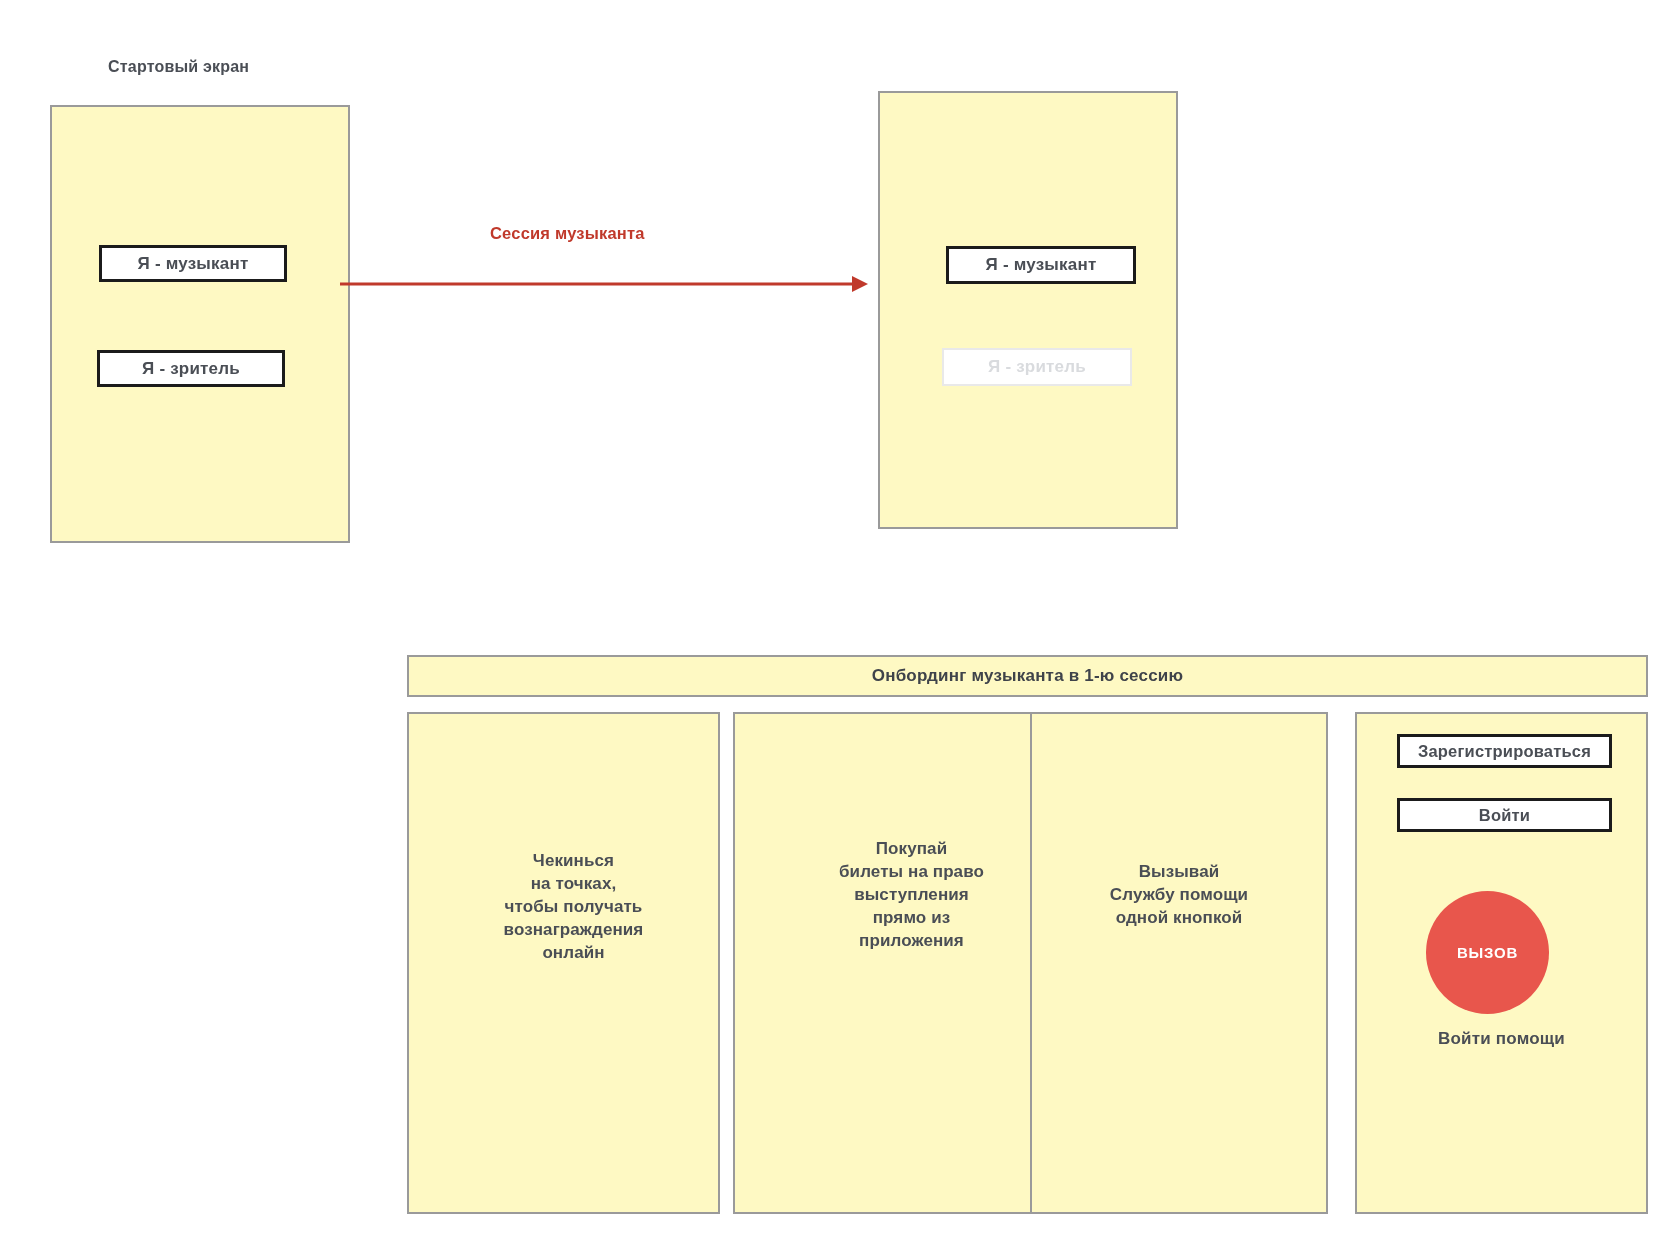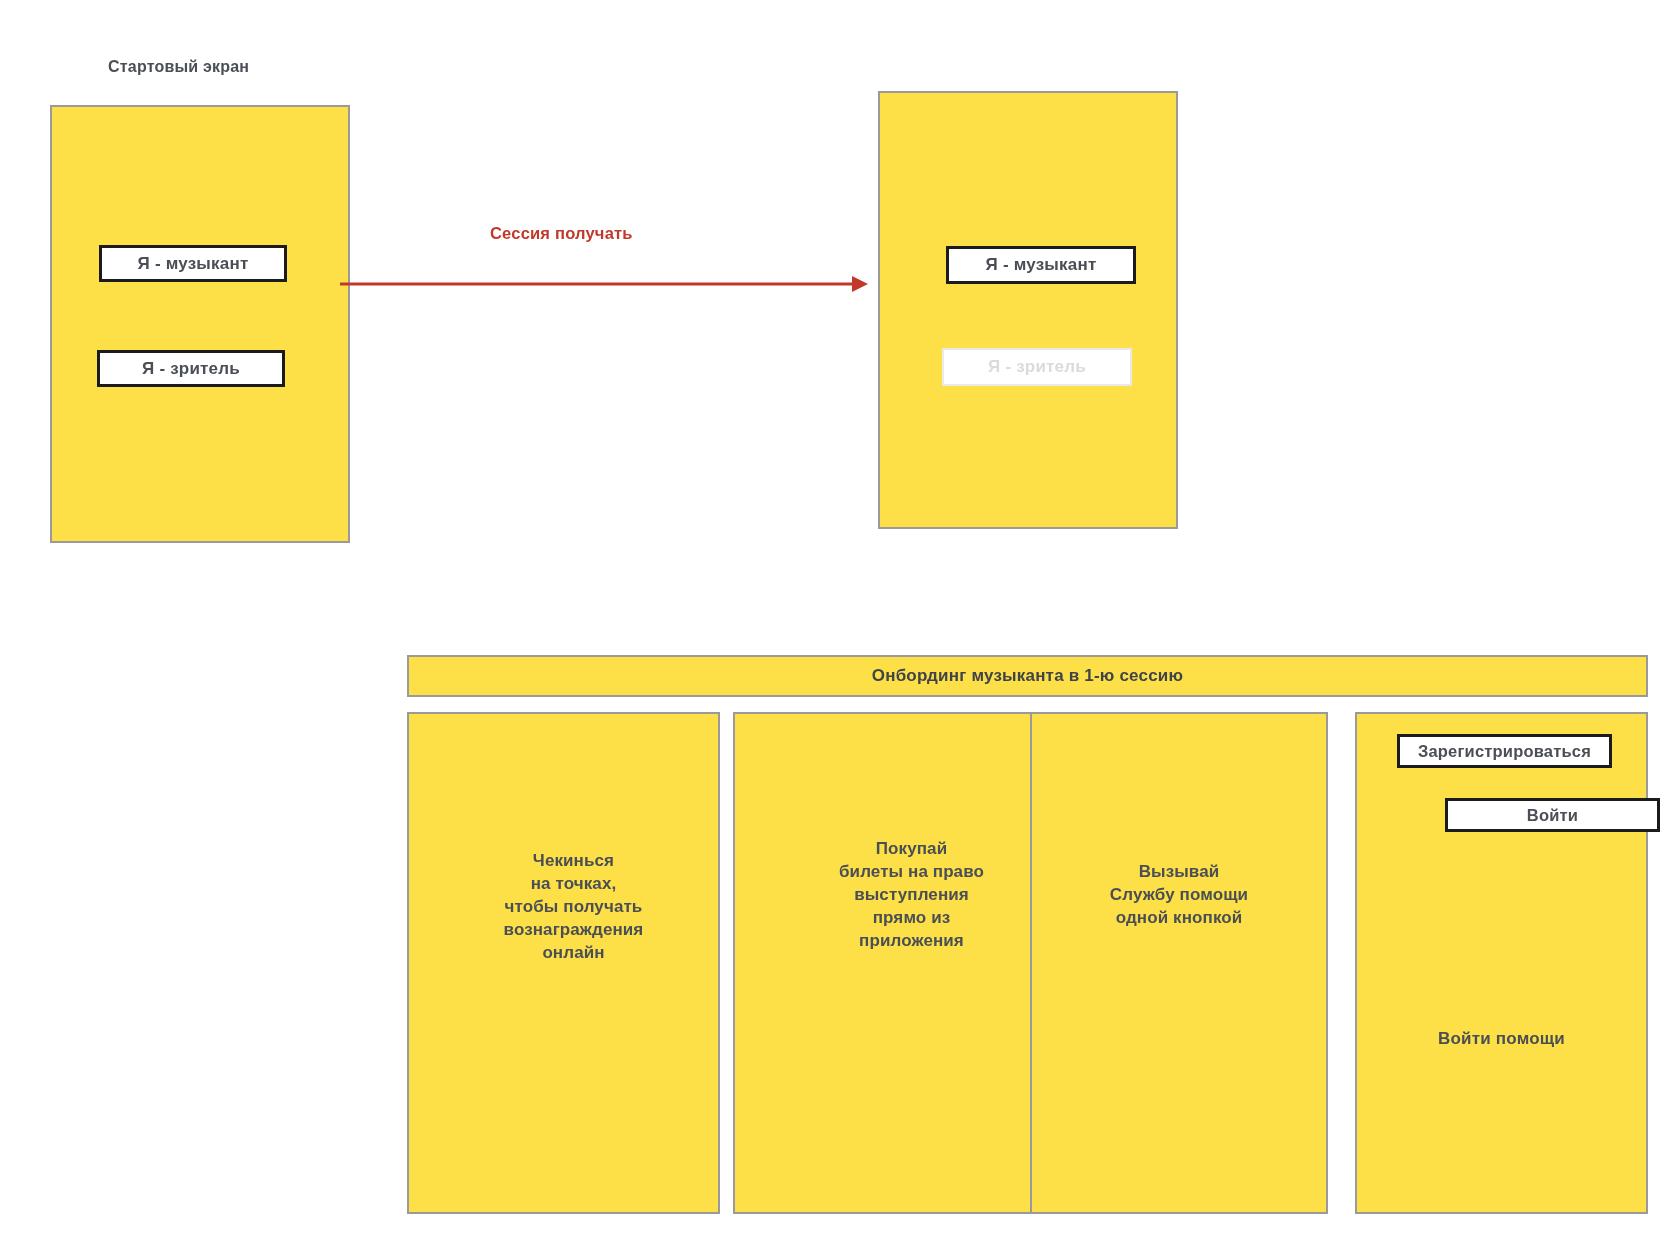--- a/index.html
+++ b/index.html
@@ -13,21 +13,21 @@
     height: 1260px;
     position: relative;
     font-family: "Liberation Sans", "DejaVu Sans", sans-serif;
     color: #4b4f56;
     overflow: hidden;
   }
 
   
   .frame {
     position: absolute;
-    background: #fde047;
+    background: #fef9c3;
     border: 2px solid #9a9a9a;
     box-sizing: border-box;
   }
   .btn-outline {
     position: absolute;
     box-sizing: border-box;
     background: #ffffff;
     border: 3px solid #1b1b1b;
     display: flex;
     align-items: center;
@@ -167,21 +167,20 @@
     width: 215px;
     height: 34px;
     font-size: 16.5px;
   }
   #onboard-card-4 .btn-login {
     left: 40px;
     top: 84px;
     width: 215px;
     height: 34px;
     font-size: 16.5px;
-    margin-left: 48px;
   }
   #call-button {
     position: absolute;
     left: 69px;
     top: 177px;
     width: 123px;
     height: 123px;
     border-radius: 50%;
     background: #e8564c;
     display: flex;
@@ -207,21 +206,21 @@
 </head>
 <body>
 
 <div id="start-screen-caption">Стартовый экран</div>
 
 <div class="frame" id="phone-start">
   <div class="btn-outline btn-musician">Я - музыкант</div>
   <div class="btn-outline btn-viewer">Я - зритель</div>
 </div>
 
-<div id="transition-label">Сессия получать</div>
+<div id="transition-label">Сессия музыканта</div>
 <div id="transition-arrow">
   <svg class="arrow-svg" width="530" height="32" viewBox="0 0 530 32" xmlns="http://www.w3.org/2000/svg">
     <line x1="0" y1="16" x2="512" y2="16" stroke="#c0392b" stroke-width="3"></line>
     <polygon points="512,8 528,16 512,24" fill="#c0392b"></polygon>
   </svg>
 </div>
 
 <div class="frame" id="phone-musician">
   <div class="btn-outline btn-musician">Я - музыкант</div>
   <div class="btn-outline btn-viewer disabled">Я - зритель</div>
@@ -249,14 +248,15 @@
 
 <div class="frame onboard-card" id="onboard-card-3">
   <div class="card-copy">Вызывай
 Службу помощи
 одной кнопкой</div>
 </div>
 
 <div class="frame onboard-card" id="onboard-card-4">
   <div class="btn-outline btn-register">Зарегистрироваться</div>
   <div class="btn-outline btn-login">Войти</div>
+  <div id="call-button">ВЫЗОВ</div>
   <div id="call-caption">Войти помощи</div>
 </div>
 
 </body></html>

